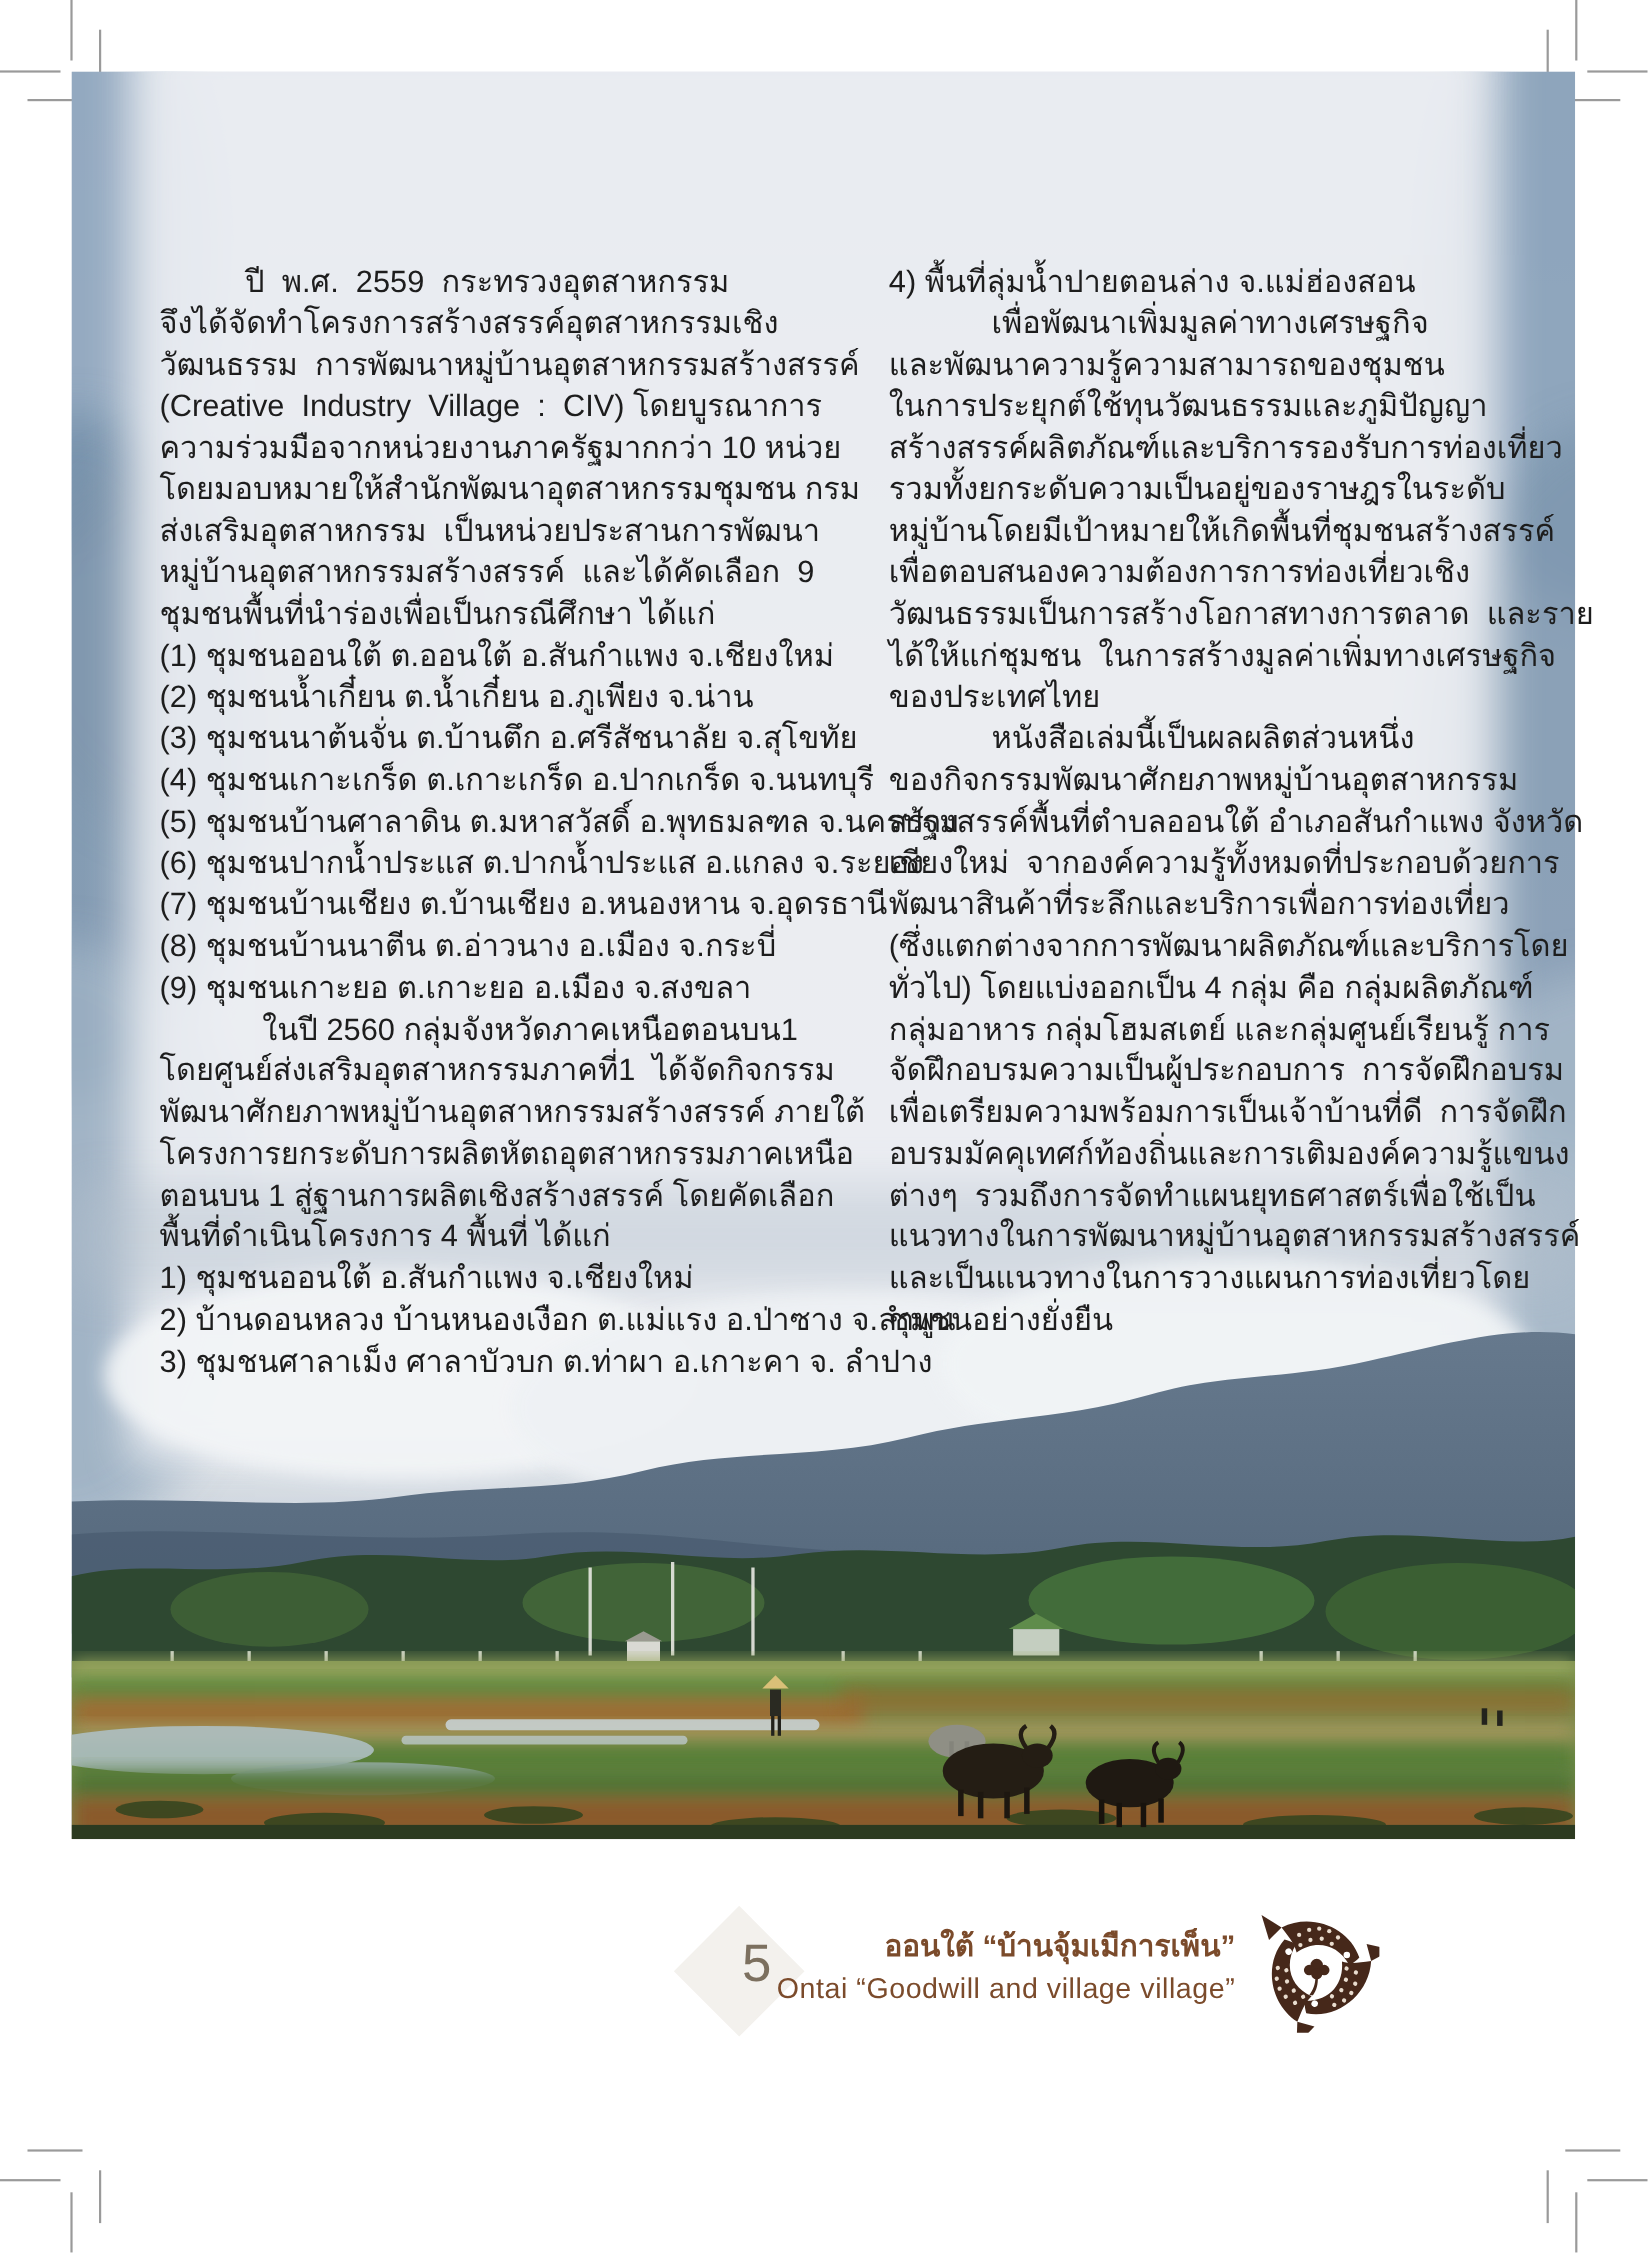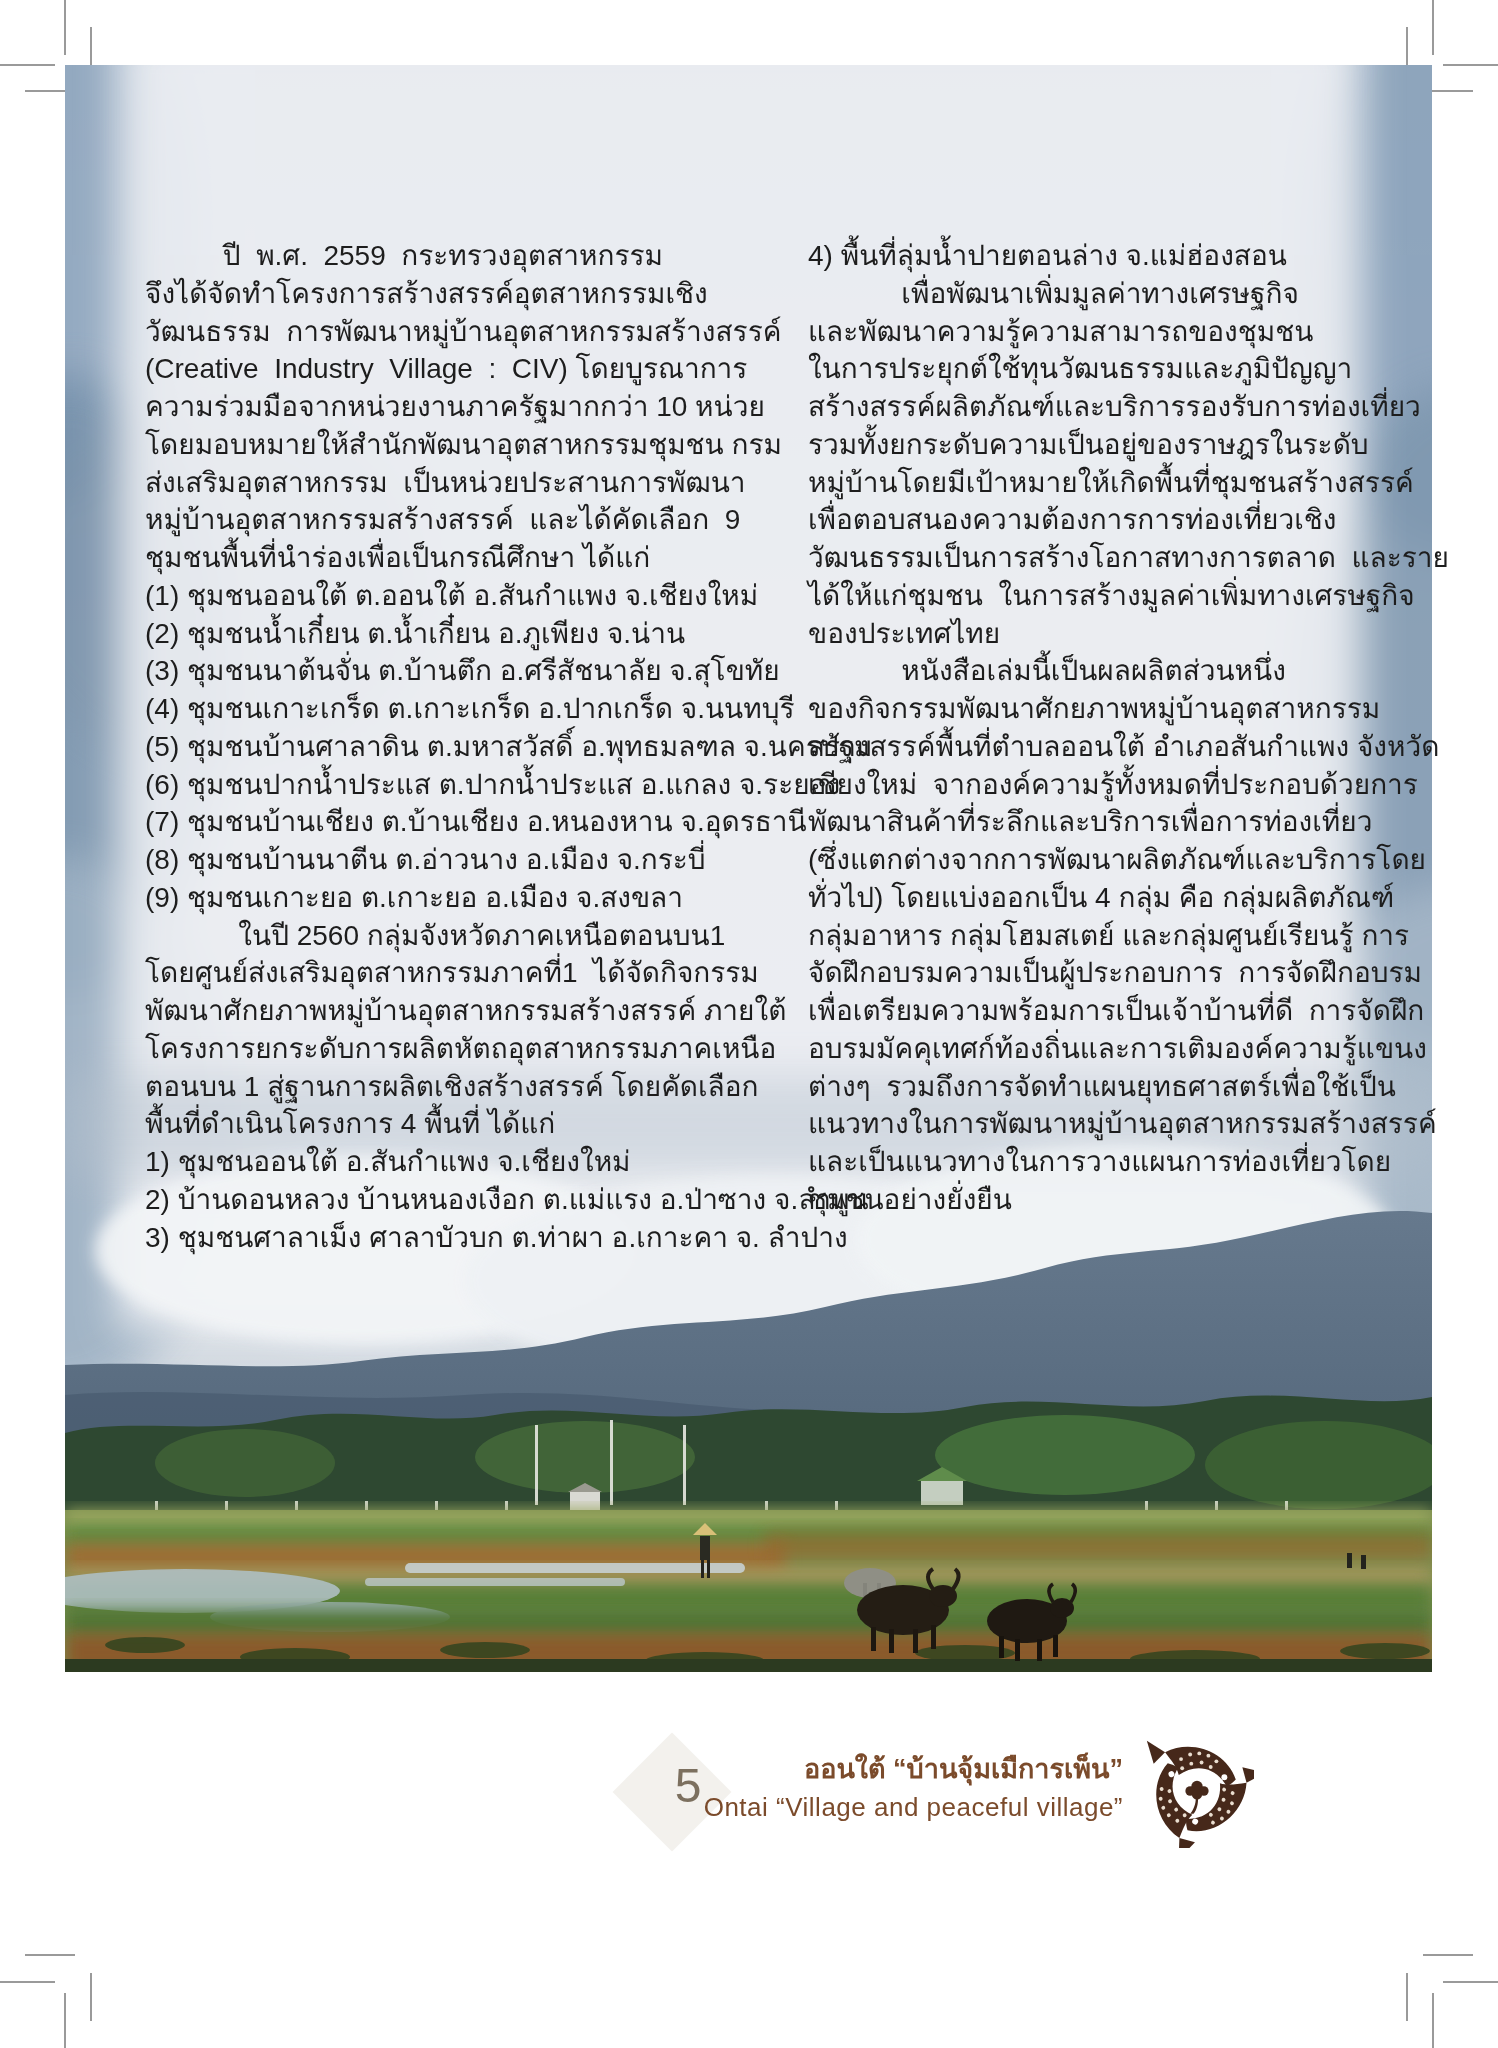--- a/index.html
+++ b/index.html
@@ -190,21 +190,21 @@
   </div>
 
   <div class="col col-left"><div class="tline">          ปี  พ.ศ.  2559  กระทรวงอุตสาหกรรม</div><div class="tline">จึงได้จัดทำโครงการสร้างสรรค์อุตสาหกรรมเชิง</div><div class="tline">วัฒนธรรม  การพัฒนาหมู่บ้านอุตสาหกรรมสร้างสรรค์</div><div class="tline">(Creative  Industry  Village  :  CIV) โดยบูรณาการ</div><div class="tline">ความร่วมมือจากหน่วยงานภาครัฐมากกว่า 10 หน่วย</div><div class="tline">โดยมอบหมายให้สำนักพัฒนาอุตสาหกรรมชุมชน กรม</div><div class="tline">ส่งเสริมอุตสาหกรรม  เป็นหน่วยประสานการพัฒนา</div><div class="tline">หมู่บ้านอุตสาหกรรมสร้างสรรค์  และได้คัดเลือก  9</div><div class="tline">ชุมชนพื้นที่นำร่องเพื่อเป็นกรณีศึกษา ได้แก่</div><div class="tline">(1) ชุมชนออนใต้ ต.ออนใต้ อ.สันกำแพง จ.เชียงใหม่</div><div class="tline">(2) ชุมชนน้ำเกี๋ยน ต.น้ำเกี๋ยน อ.ภูเพียง จ.น่าน</div><div class="tline">(3) ชุมชนนาต้นจั่น ต.บ้านตึก อ.ศรีสัชนาลัย จ.สุโขทัย</div><div class="tline">(4) ชุมชนเกาะเกร็ด ต.เกาะเกร็ด อ.ปากเกร็ด จ.นนทบุรี</div><div class="tline">(5) ชุมชนบ้านศาลาดิน ต.มหาสวัสดิ์ อ.พุทธมลฑล จ.นครปฐม</div><div class="tline">(6) ชุมชนปากน้ำประแส ต.ปากน้ำประแส อ.แกลง จ.ระยอง</div><div class="tline">(7) ชุมชนบ้านเชียง ต.บ้านเชียง อ.หนองหาน จ.อุดรธานี</div><div class="tline">(8) ชุมชนบ้านนาตีน ต.อ่าวนาง อ.เมือง จ.กระบี่</div><div class="tline">(9) ชุมชนเกาะยอ ต.เกาะยอ อ.เมือง จ.สงขลา</div><div class="tline">            ในปี 2560 กลุ่มจังหวัดภาคเหนือตอนบน1</div><div class="tline">โดยศูนย์ส่งเสริมอุตสาหกรรมภาคที่1  ได้จัดกิจกรรม</div><div class="tline">พัฒนาศักยภาพหมู่บ้านอุตสาหกรรมสร้างสรรค์ ภายใต้</div><div class="tline">โครงการยกระดับการผลิตหัตถอุตสาหกรรมภาคเหนือ</div><div class="tline">ตอนบน 1 สู่ฐานการผลิตเชิงสร้างสรรค์ โดยคัดเลือก</div><div class="tline">พื้นที่ดำเนินโครงการ 4 พื้นที่ ได้แก่</div><div class="tline">1) ชุมชนออนใต้ อ.สันกำแพง จ.เชียงใหม่</div><div class="tline">2) บ้านดอนหลวง บ้านหนองเงือก ต.แม่แรง อ.ป่าซาง จ.ลำพูน</div><div class="tline">3) ชุมชนศาลาเม็ง ศาลาบัวบก ต.ท่าผา อ.เกาะคา จ. ลำปาง</div></div>
   <div class="col col-right"><div class="tline">4) พื้นที่ลุ่มน้ำปายตอนล่าง จ.แม่ฮ่องสอน</div><div class="tline">            เพื่อพัฒนาเพิ่มมูลค่าทางเศรษฐกิจ</div><div class="tline">และพัฒนาความรู้ความสามารถของชุมชน</div><div class="tline">ในการประยุกต์ใช้ทุนวัฒนธรรมและภูมิปัญญา</div><div class="tline">สร้างสรรค์ผลิตภัณฑ์และบริการรองรับการท่องเที่ยว</div><div class="tline">รวมทั้งยกระดับความเป็นอยู่ของราษฎรในระดับ</div><div class="tline">หมู่บ้านโดยมีเป้าหมายให้เกิดพื้นที่ชุมชนสร้างสรรค์</div><div class="tline">เพื่อตอบสนองความต้องการการท่องเที่ยวเชิง</div><div class="tline">วัฒนธรรมเป็นการสร้างโอกาสทางการตลาด  และราย</div><div class="tline">ได้ให้แก่ชุมชน  ในการสร้างมูลค่าเพิ่มทางเศรษฐกิจ</div><div class="tline">ของประเทศไทย</div><div class="tline">            หนังสือเล่มนี้เป็นผลผลิตส่วนหนึ่ง</div><div class="tline">ของกิจกรรมพัฒนาศักยภาพหมู่บ้านอุตสาหกรรม</div><div class="tline">สร้างสรรค์พื้นที่ตำบลออนใต้ อำเภอสันกำแพง จังหวัด</div><div class="tline">เชียงใหม่  จากองค์ความรู้ทั้งหมดที่ประกอบด้วยการ</div><div class="tline">พัฒนาสินค้าที่ระลึกและบริการเพื่อการท่องเที่ยว</div><div class="tline">(ซึ่งแตกต่างจากการพัฒนาผลิตภัณฑ์และบริการโดย</div><div class="tline">ทั่วไป) โดยแบ่งออกเป็น 4 กลุ่ม คือ กลุ่มผลิตภัณฑ์</div><div class="tline">กลุ่มอาหาร กลุ่มโฮมสเตย์ และกลุ่มศูนย์เรียนรู้ การ</div><div class="tline">จัดฝึกอบรมความเป็นผู้ประกอบการ  การจัดฝึกอบรม</div><div class="tline">เพื่อเตรียมความพร้อมการเป็นเจ้าบ้านที่ดี  การจัดฝึก</div><div class="tline">อบรมมัคคุเทศก์ท้องถิ่นและการเติมองค์ความรู้แขนง</div><div class="tline">ต่างๆ  รวมถึงการจัดทำแผนยุทธศาสตร์เพื่อใช้เป็น</div><div class="tline">แนวทางในการพัฒนาหมู่บ้านอุตสาหกรรมสร้างสรรค์</div><div class="tline">และเป็นแนวทางในการวางแผนการท่องเที่ยวโดย</div><div class="tline">ชุมชนอย่างยั่งยืน</div></div>
 
   <div class="diamond"></div>
   <div class="pagenum">5</div>
 
   <div class="tagline-block">
     <div class="tagline-thai">ออนใต้ “บ้านจุ้มเมืการเพ็น”</div>
-    <div class="tagline-eng">Ontai “Village and peaceful village”</div>
+    <div class="tagline-eng">Ontai “Goodwill and village village”</div>
   </div>
 
   <div class="logo">
     <svg width="114" height="114" viewBox="0 0 100 100">
       <defs>
         <g id="fish">
           <path d="M84,40 C76,16 46,4 22,16 C28,24 32,28 34,36 C48,26 66,28 76,46 C80,44 82,42 84,40 Z" fill="#46281a"></path>
           <path d="M22,16 L6,6 L12,26 Z" fill="#46281a"></path>
           <circle cx="74" cy="38" r="2.6" fill="#ffffff"></circle>
           <g fill="#e9ddcf">

